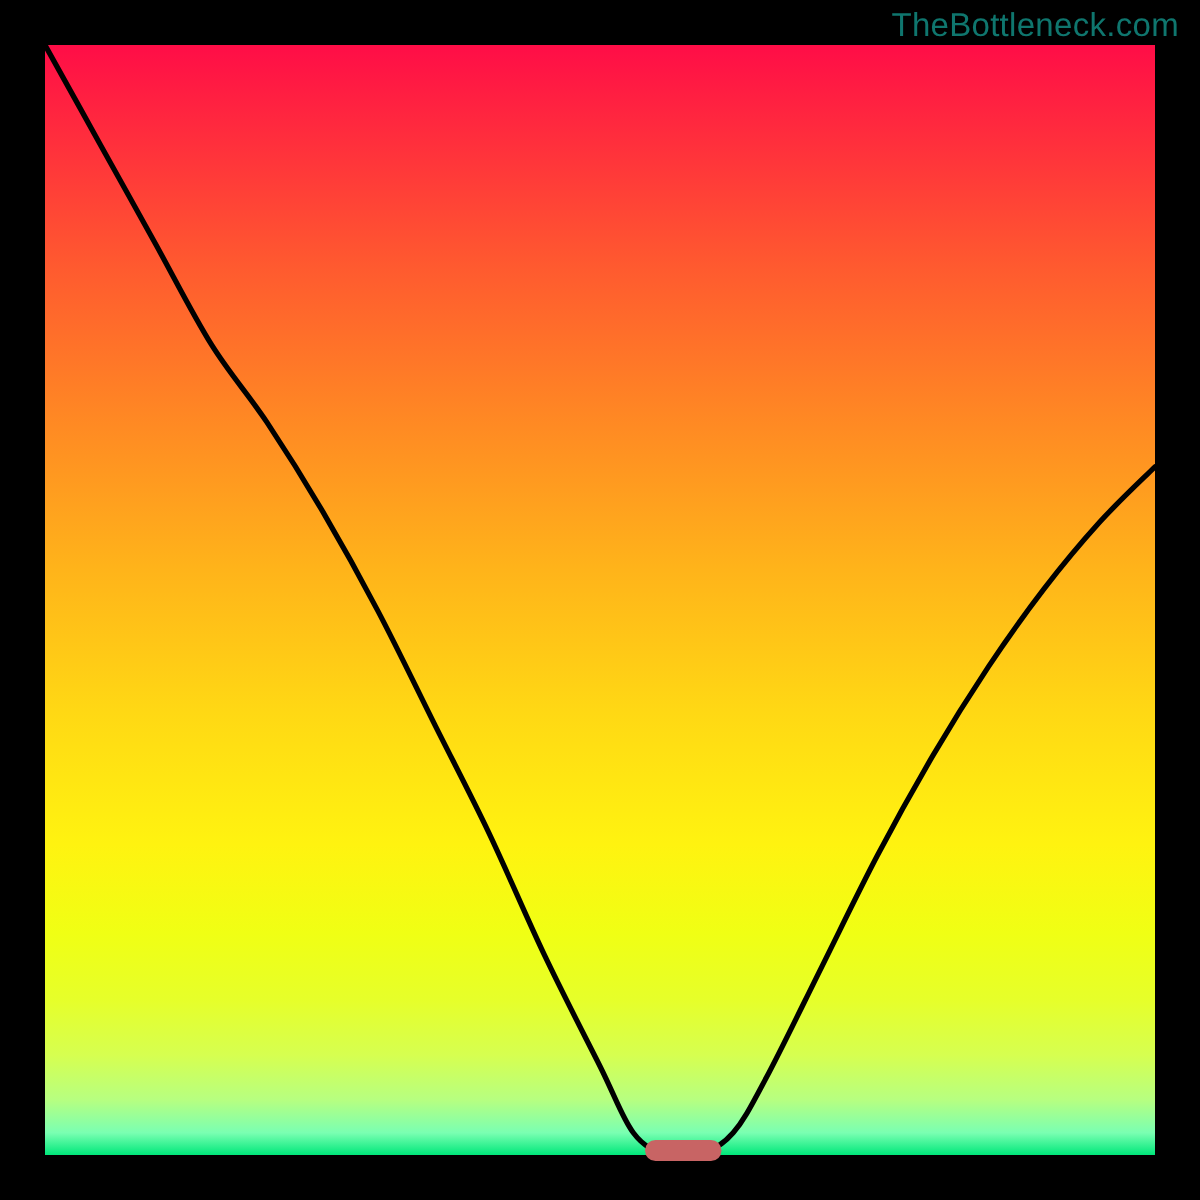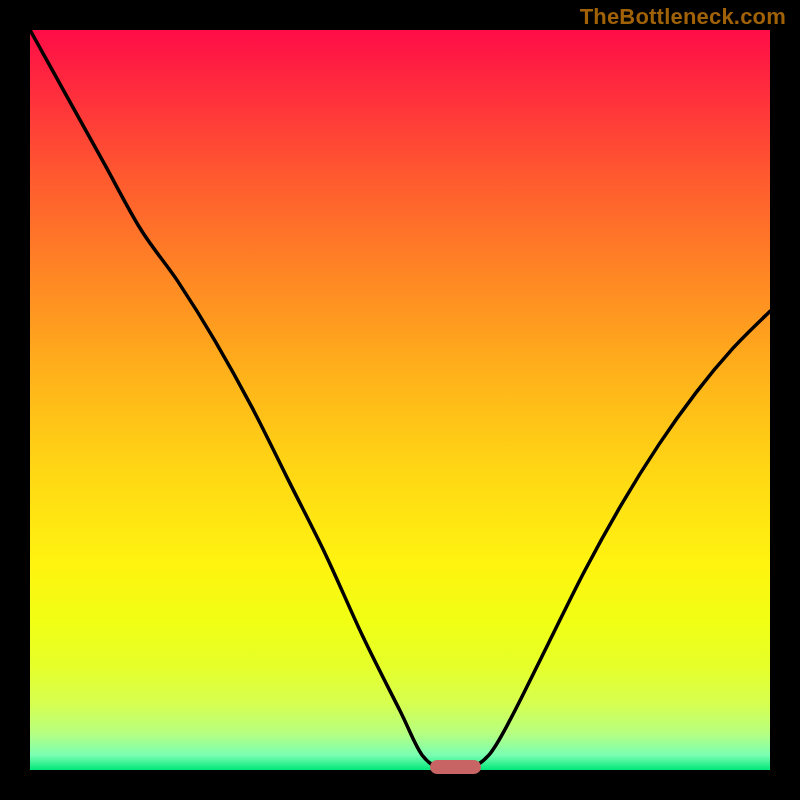--- a/index.html
+++ b/index.html
@@ -55,22 +55,22 @@
     height: 14px;
     border-radius: 7px;
     background: #c86464;
   }
   .watermark {
     position: absolute;
     top: 4px;
     right: 14px;
     font-family: Arial, Helvetica, sans-serif;
     font-size: 22px;
-    font-weight: 700;
-    color: #a16207;
+    font-weight: 400;
+    color: #0f766e;
     letter-spacing: 0.2px;
   }
 </style>
 </head>
 <body>
 
 <div class="frame">
   <div class="watermark">TheBottleneck.com</div>
 
   <div class="plot-area">

